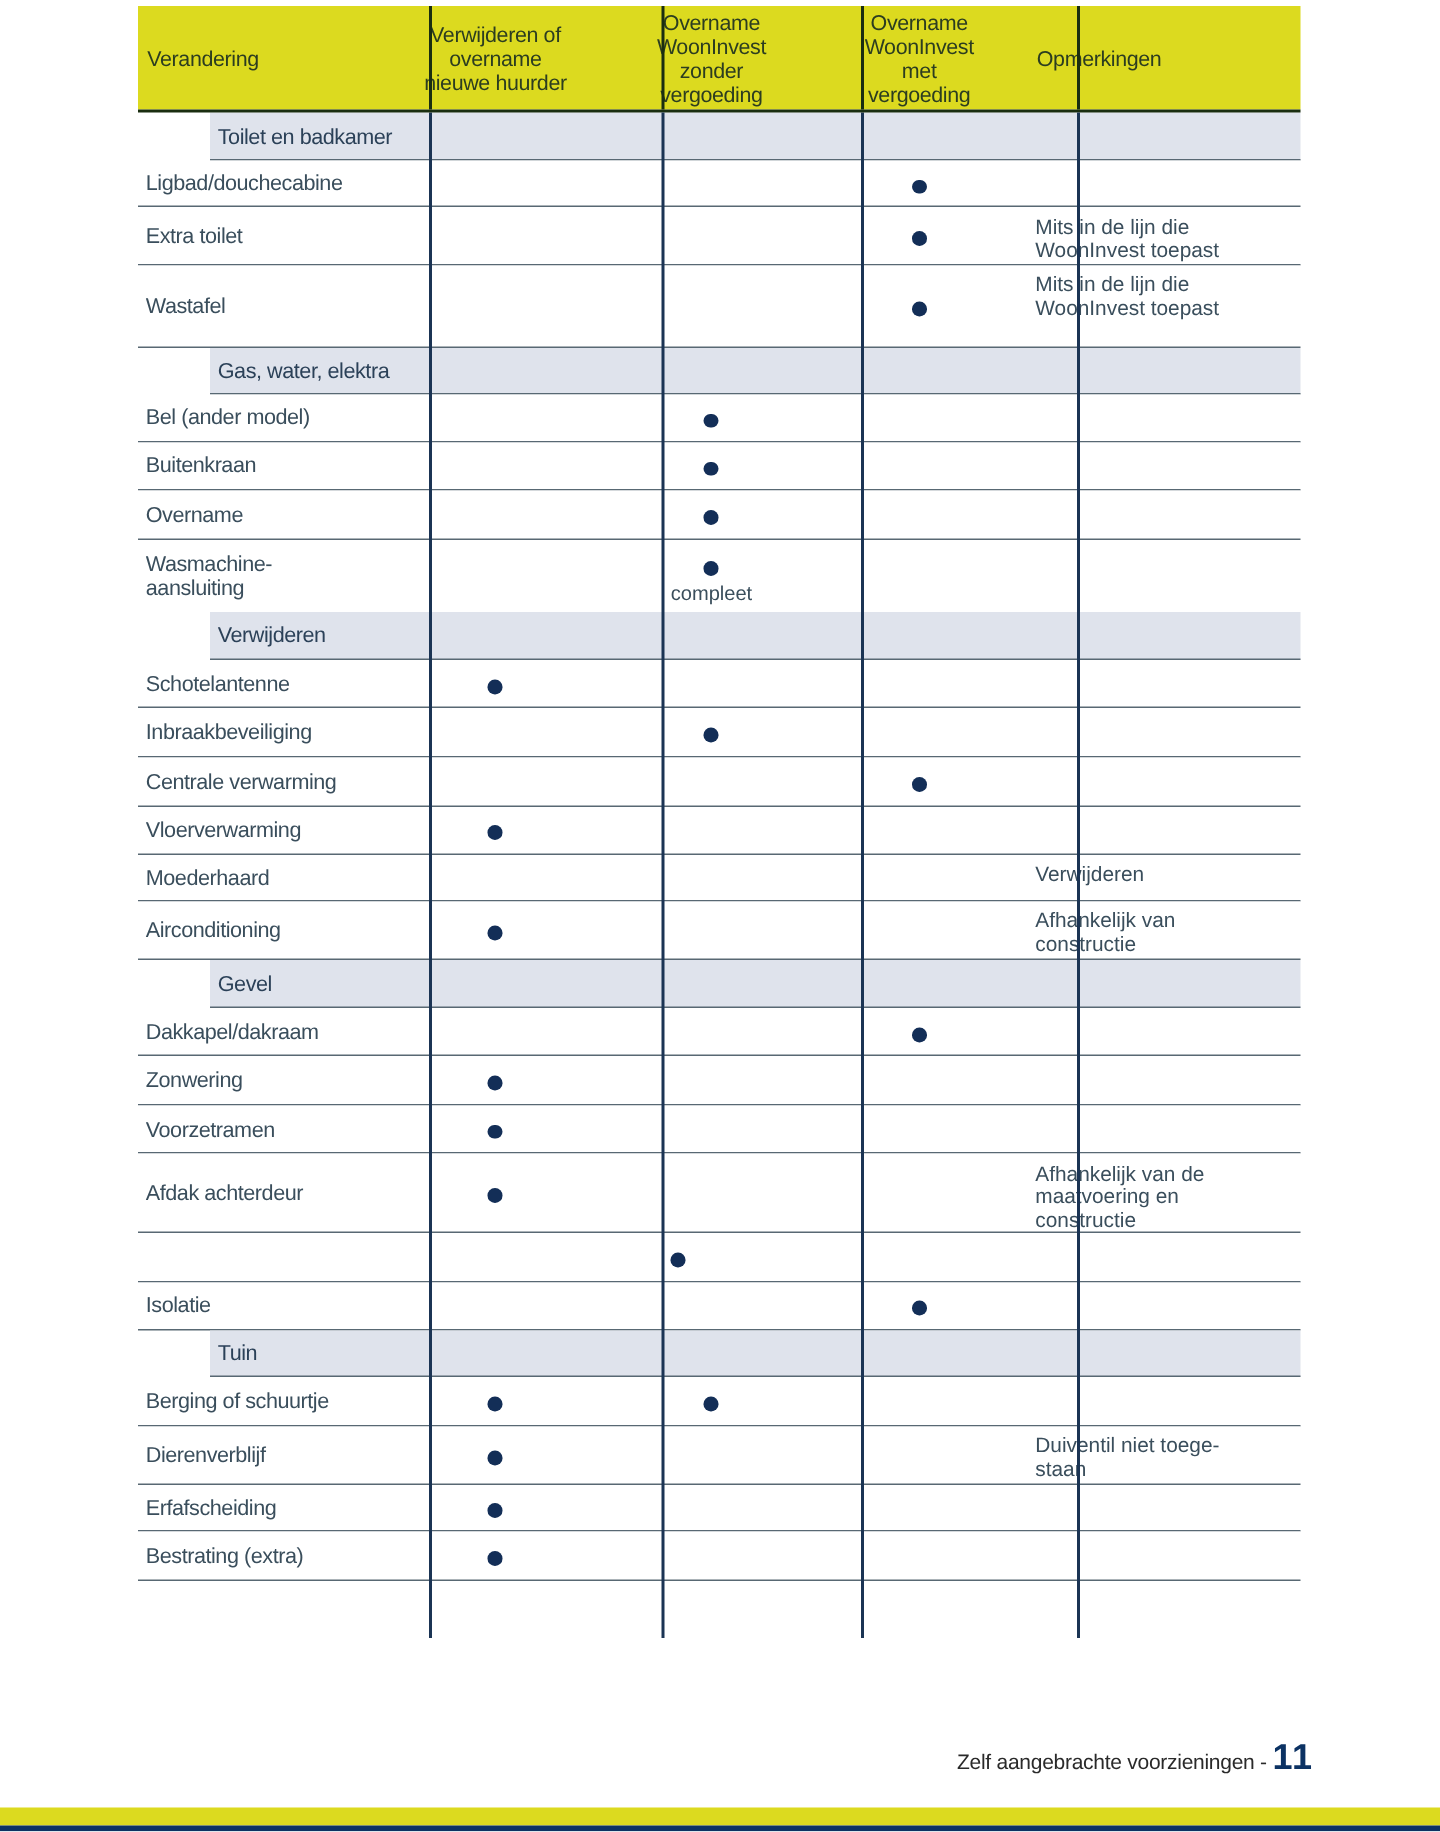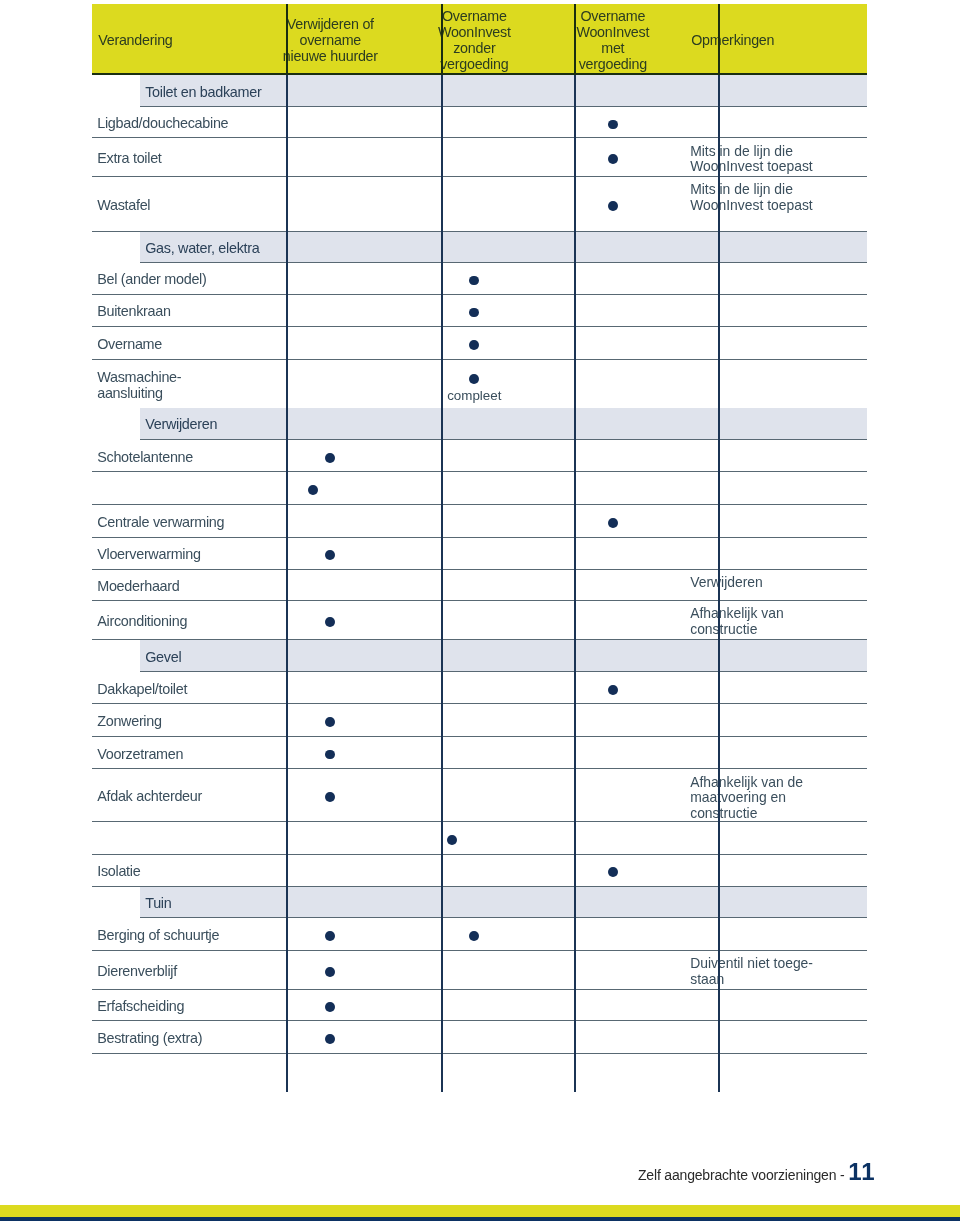--- a/index.html
+++ b/index.html
@@ -198,20 +198,23 @@
             <div class="lbl">Schotelantenne</div>
           </div>
         <div class="cell c1">
             <span class="dot"></span>
           </div>
         <div class="cell c2"></div>
         <div class="cell c3"></div>
         <div class="cell c4"></div>
       </div>
       <div class="row item" style="height:32.7px">
+        <div class="cell c0">
+            <div class="lbl">Inbraakbeveiliging</div>
+          </div>
         <div class="cell c1"></div>
         <div class="cell c2">
             <span class="dot"></span>
           </div>
         <div class="cell c3"></div>
         <div class="cell c4"></div>
       </div>
       <div class="row item" style="height:32.5px">
         <div class="cell c0">
             <div class="lbl">Centrale verwarming</div>
@@ -263,21 +266,21 @@
         <div class="cell c0">
             <div class="lbl">Gevel</div>
           </div>
         <div class="cell c1"></div>
         <div class="cell c2"></div>
         <div class="cell c3"></div>
         <div class="cell c4"></div>
       </div>
       <div class="row item" style="height:32.2px">
         <div class="cell c0">
-            <div class="lbl">Dakkapel/toilet</div>
+            <div class="lbl">Dakkapel/dakraam</div>
           </div>
         <div class="cell c1"></div>
         <div class="cell c2"></div>
         <div class="cell c3">
             <span class="dot"></span>
           </div>
         <div class="cell c4"></div>
       </div>
       <div class="row item" style="height:32.5px">
         <div class="cell c0">

